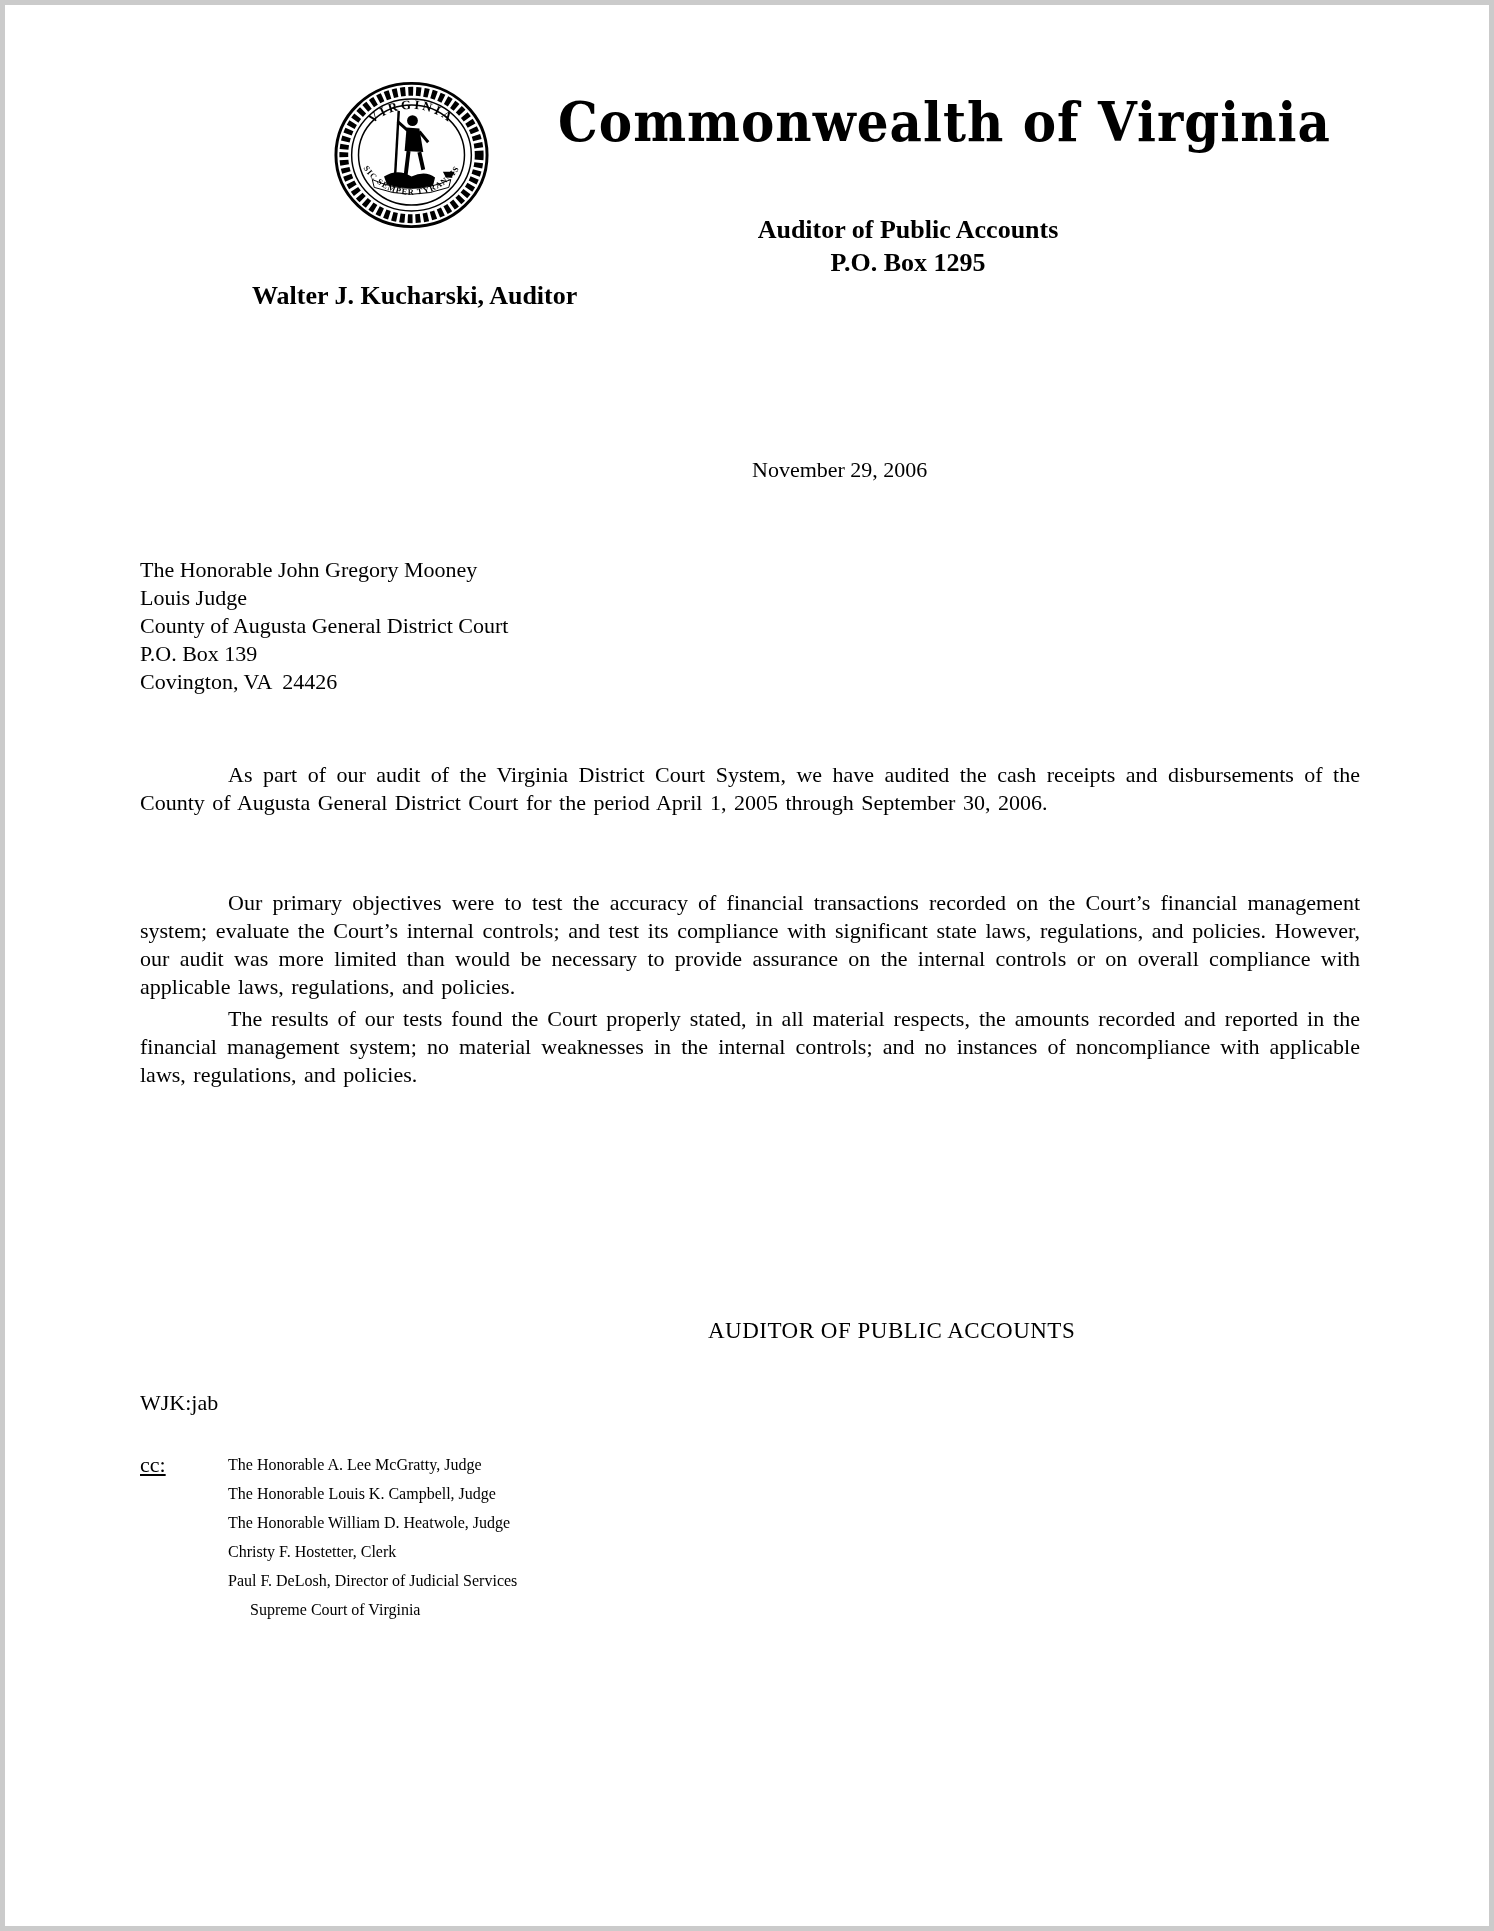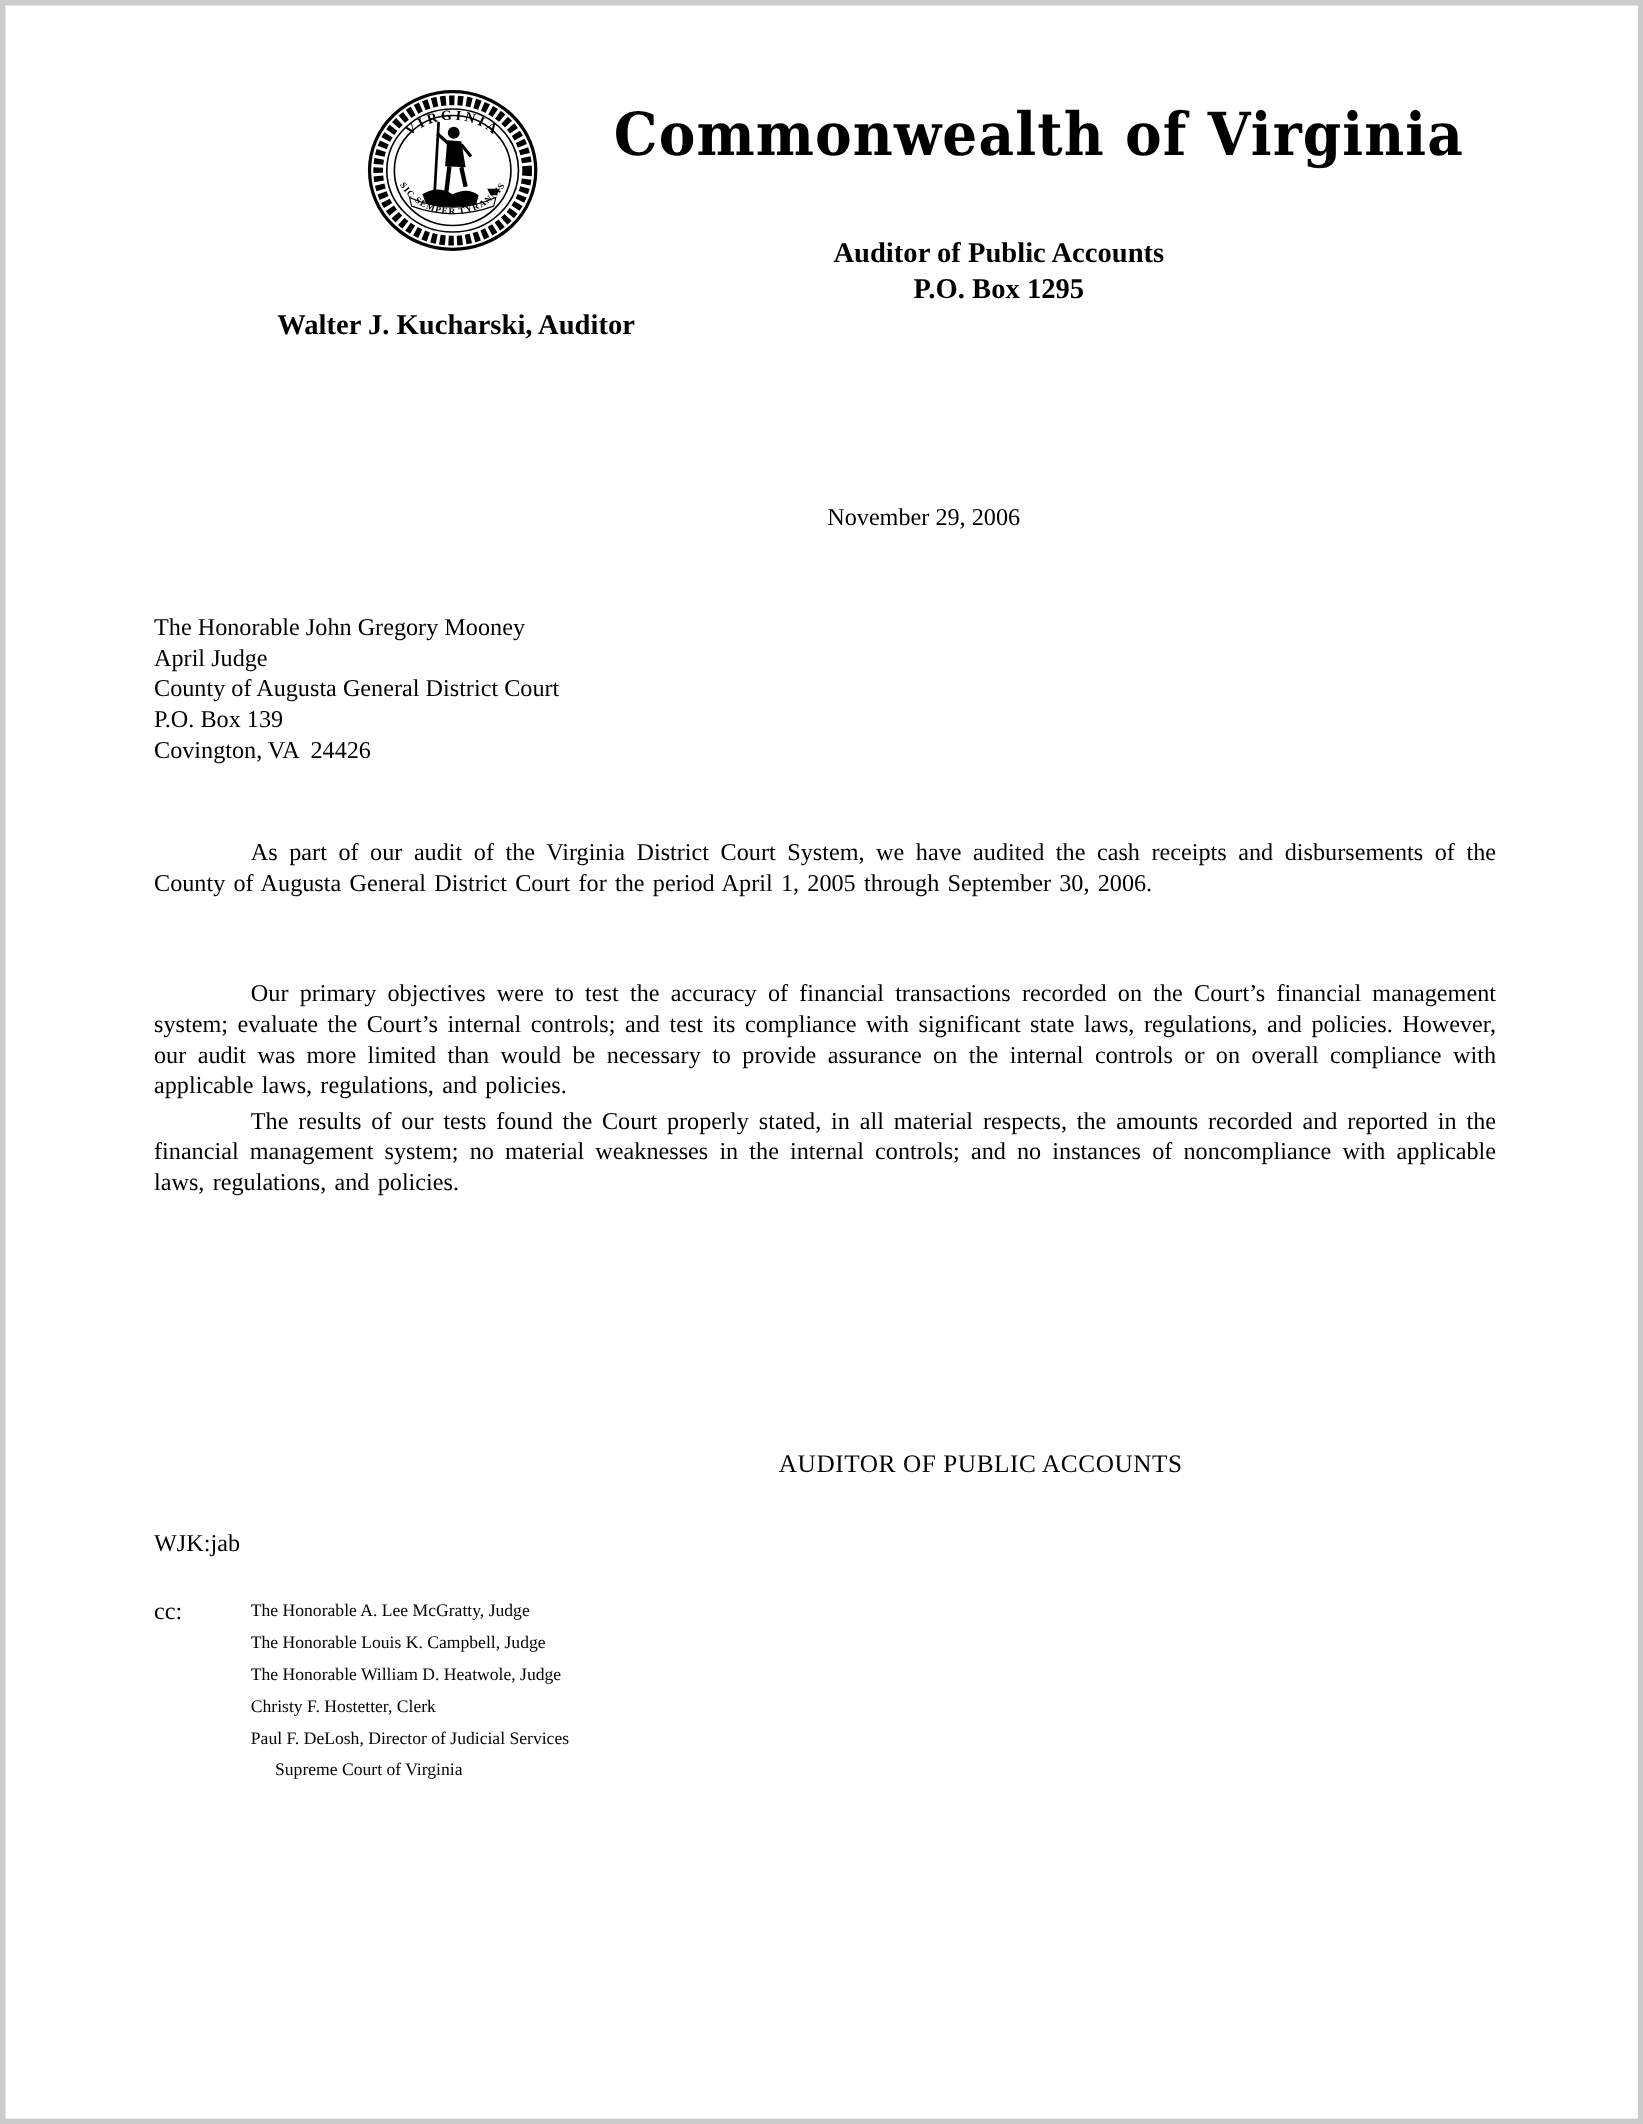--- a/index.html
+++ b/index.html
@@ -42,21 +42,21 @@
     font-size:22px;line-height:28px;
     text-align:justify;text-indent:88px;
     word-spacing:2px;
   }
   .p1{top:756px;}
   .p2{top:884px;}
   .p3{top:1000px;}
   .p4{top:1156px;text-align:left;}
   .closing{left:703px;top:1312px;font-size:23px;line-height:28px;letter-spacing:0.5px;}
   .ref{left:135px;top:1384px;font-size:22px;line-height:28px;}
-  .cc-label{left:135px;top:1445px;font-size:22px;line-height:29px;}
+  .cc-label{left:135px;top:1445px;font-size:22px;line-height:29px;text-decoration:underline;}
   .cc-list{left:223px;top:1445px;font-size:16px;line-height:29px;}
   .cc-indent{padding-left:22px;}
 </style>
 </head>
 <body>
 
 <div class="page">
 
   <svg class="abs seal" viewBox="0 0 160 150">
     <defs>
@@ -99,21 +99,21 @@
     <div class="line">Auditor of Public Accounts</div>
     <div class="line">P.O. Box 1295</div>
   </div>
 
   <div class="abs lh-auditor line">Walter J. Kucharski, Auditor</div>
 
   <div class="abs date line">November 29, 2006</div>
 
   <div class="abs recipient">
     <div class="line">The Honorable John Gregory Mooney</div>
-    <div class="line">April Judge</div>
+    <div class="line">Louis Judge</div>
     <div class="line">County of Augusta General District Court</div>
     <div class="line">P.O. Box 139</div>
     <div class="line">Covington, VA  24426</div>
   </div>
 
   <div class="abs para p1">As part of our audit of the Virginia District Court System, we have audited the cash receipts and disbursements of the County of Augusta General District Court for the period April 1, 2005 through September 30, 2006.</div>
   <div class="abs para p2">Our primary objectives were to test the accuracy of financial transactions recorded on the Court’s financial management system; evaluate the Court’s internal controls; and test its compliance with significant state laws, regulations, and policies.  However, our audit was more limited than would be necessary to provide assurance on the internal controls or on overall compliance with applicable laws, regulations, and policies.</div>
   <div class="abs para p3">The results of our tests found the Court properly stated, in all material respects, the amounts recorded and reported in the financial management system; no material weaknesses in the internal controls; and no instances of noncompliance with applicable laws, regulations, and policies.</div>
 
   <div class="abs closing line">AUDITOR OF PUBLIC ACCOUNTS</div>

